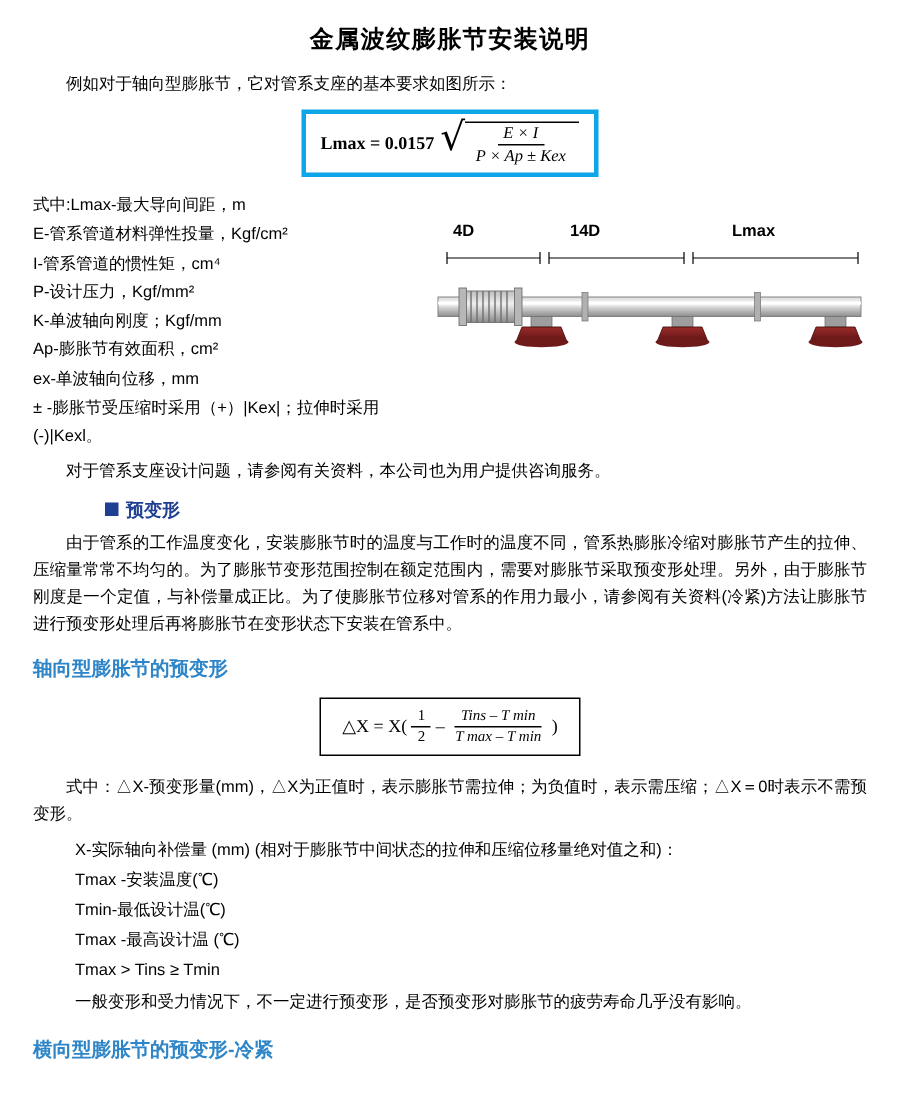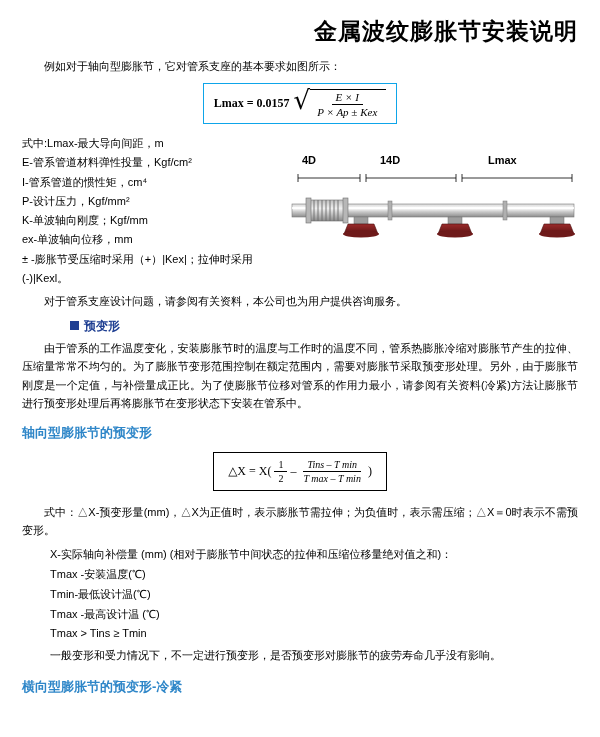--- a/index.html
+++ b/index.html
@@ -15,22 +15,22 @@
     overflow: hidden;
   }
   .page {
     position: relative;
     width: 600px;
     height: 737px;
     box-sizing: border-box;
     padding: 10px 22px 0 22px;
   }
   .doc-title {
-    text-align: right;
-    font-size: 23px;
+    text-align: center;
+    font-size: 16px;
     font-weight: bold;
     letter-spacing: 1px;
     margin: 6px 0 10px 0;
     font-family: "DejaVu Sans", sans-serif;
   }
   .para {
     font-size: 11px;
     line-height: 1.65;
     text-align: justify;
     margin: 0 0 6px 0;
@@ -77,21 +77,21 @@
     color: #2e86c8;
     margin: 12px 0 8px 0;
   }
   
   .formula-wrap {
     display: flex;
     justify-content: center;
     margin: 8px 0 10px 0;
   }
   .formula-box {
-    border: 1px solid #0ea5e9;
+    border: 3px solid #0ea5e9;
     padding: 5px 10px;
     display: inline-flex;
     align-items: center;
     font-family: "Liberation Serif", serif;
     font-size: 12px;
     background: #fff;
   }
   .formula-box b {
     font-family: "Liberation Serif", serif;
   }
@@ -217,20 +217,21 @@
     </div>
   </div>
 
   <div class="deflist-row">
     <div class="deflist">
       <div>式中:Lmax-最大导向间距，m</div>
       <div>E-管系管道材料弹性投量，Kgf/cm²</div>
       <div>I-管系管道的惯性矩，cm⁴</div>
       <div>P-设计压力，Kgf/mm²</div>
       <div>K-单波轴向刚度；Kgf/mm</div>
+      <div>Ap-膨胀节有效面积，cm²</div>
       <div>ex-单波轴向位移，mm</div>
       <div>± -膨胀节受压缩时采用（+）|Kex|；拉伸时采用(-)|Kexl。</div>
     </div>
 
     <div class="figure">
       <div class="fig-labels">
         <span style="left:14px;">4D</span>
         <span style="left:92px;">14D</span>
         <span style="left:200px;">Lmax</span>
       </div>

